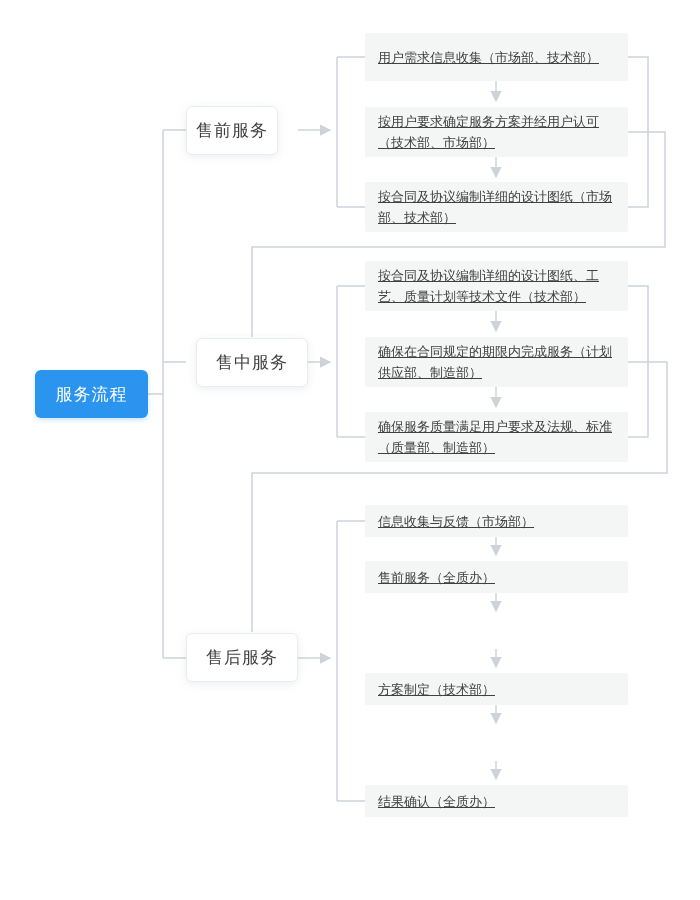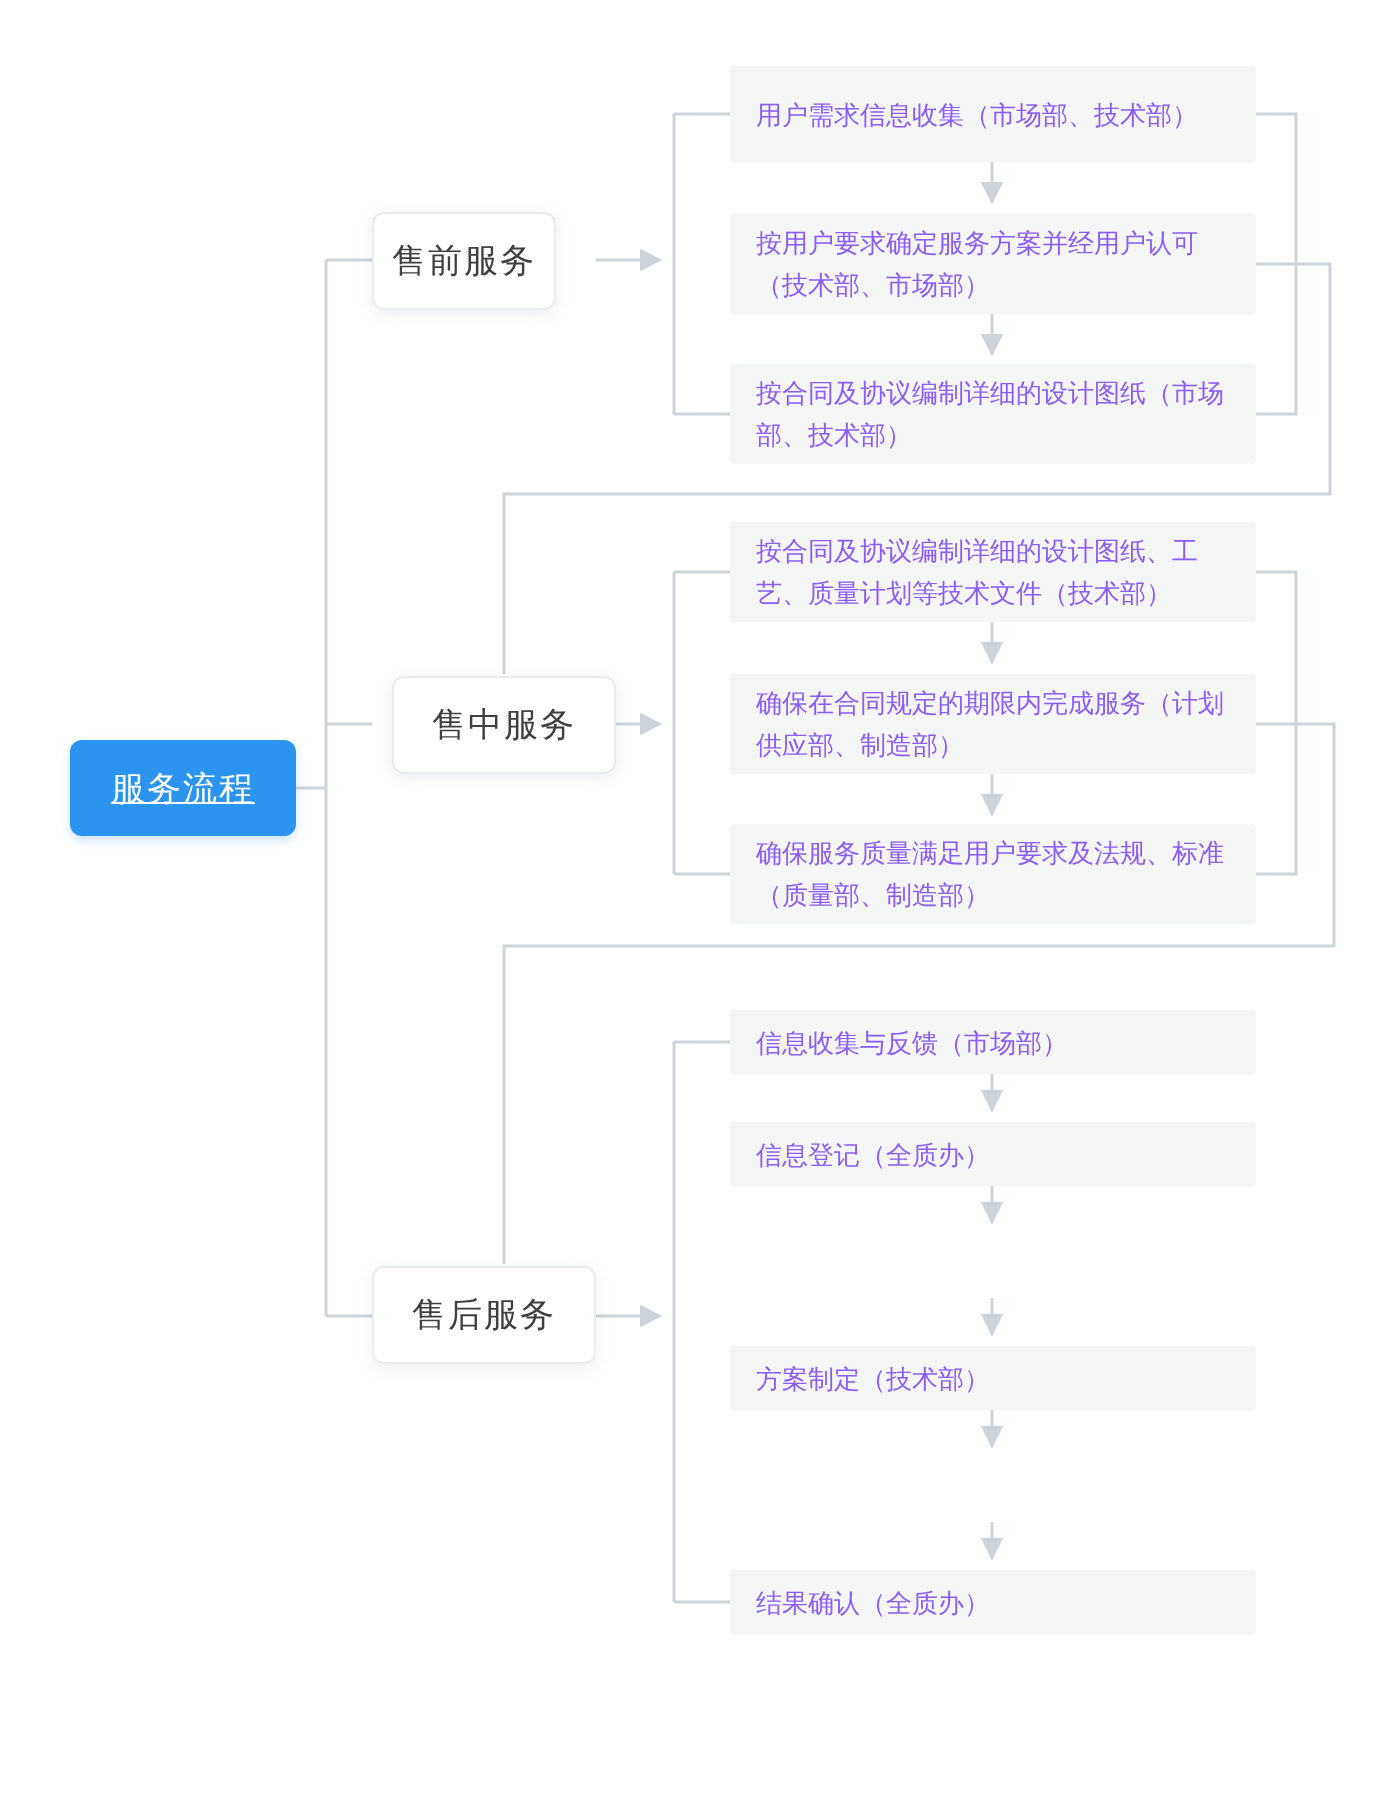--- a/index.html
+++ b/index.html
@@ -5,31 +5,31 @@
   html,body{margin:0;padding:0;background:#ffffff;}
   .canvas{
     position:relative;width:700px;height:900px;overflow:hidden;
     font-family:"Liberation Sans","DejaVu Sans",sans-serif;background:#ffffff;
   }
   .wires{position:absolute;left:0;top:0;pointer-events:none;}
   .wire{fill:none;stroke:#ccd4da;stroke-width:1.5;}
   .node{position:absolute;display:flex;align-items:center;justify-content:center;box-sizing:border-box;text-align:center;}
   .root{
     background:#2b94ee;color:#ffffff;font-size:17px;letter-spacing:1px;
-    border-radius:6px;box-shadow:0 2px 5px rgba(43,148,238,0.25);text-decoration:underline;
+    border-radius:6px;box-shadow:0 2px 5px rgba(43,148,238,0.25);
   }
   .cat{
     background:#ffffff;color:#3f3f3f;font-size:17px;letter-spacing:1px;
     border:1px solid #e9edf0;border-radius:6px;
     box-shadow:0 2px 8px rgba(120,135,150,0.14);
   }
   .step{
     position:absolute;box-sizing:border-box;display:flex;align-items:center;
-    background:#f4f5f5;border-radius:2px;color:#8b5cf6;font-size:13px;
-    line-height:21px;padding:0 13px;text-align:left;
+    background:#f4f5f5;border-radius:2px;color:#404040;font-size:13px;
+    line-height:21px;padding:0 13px;text-align:left;text-decoration:underline;
   }
 </style>
 </head>
 <body>
 
 <div class="canvas">
 
   <svg class="wires" width="700" height="900" viewBox="0 0 700 900" aria-hidden="true">
     <defs>
       <marker id="arr" viewBox="0 0 10 10" refX="8" refY="5" markerWidth="7.5" markerHeight="7.5" orient="auto-start-reverse">
@@ -80,17 +80,17 @@
 
   <div class="step" style="left:365px;top:33px;width:263px;height:48px">用户需求信息收集（市场部、技术部）</div>
   <div class="step" style="left:365px;top:107px;width:263px;height:50px">按用户要求确定服务方案并经用户认可（技术部、市场部）</div>
   <div class="step" style="left:365px;top:182px;width:263px;height:50px">按合同及协议编制详细的设计图纸（市场部、技术部）</div>
 
   <div class="step" style="left:365px;top:261px;width:263px;height:50px">按合同及协议编制详细的设计图纸、工艺、质量计划等技术文件（技术部）</div>
   <div class="step" style="left:365px;top:337px;width:263px;height:50px">确保在合同规定的期限内完成服务（计划供应部、制造部）</div>
   <div class="step" style="left:365px;top:412px;width:263px;height:50px">确保服务质量满足用户要求及法规、标准（质量部、制造部）</div>
 
   <div class="step" style="left:365px;top:505px;width:263px;height:32px">信息收集与反馈（市场部）</div>
-  <div class="step" style="left:365px;top:561px;width:263px;height:32px">信息登记（全质办）</div>
+  <div class="step" style="left:365px;top:561px;width:263px;height:32px">售前服务（全质办）</div>
   <div class="step" style="left:365px;top:673px;width:263px;height:32px">方案制定（技术部）</div>
   <div class="step" style="left:365px;top:785px;width:263px;height:32px">结果确认（全质办）</div>
 
 </div>
 
 </body></html>

